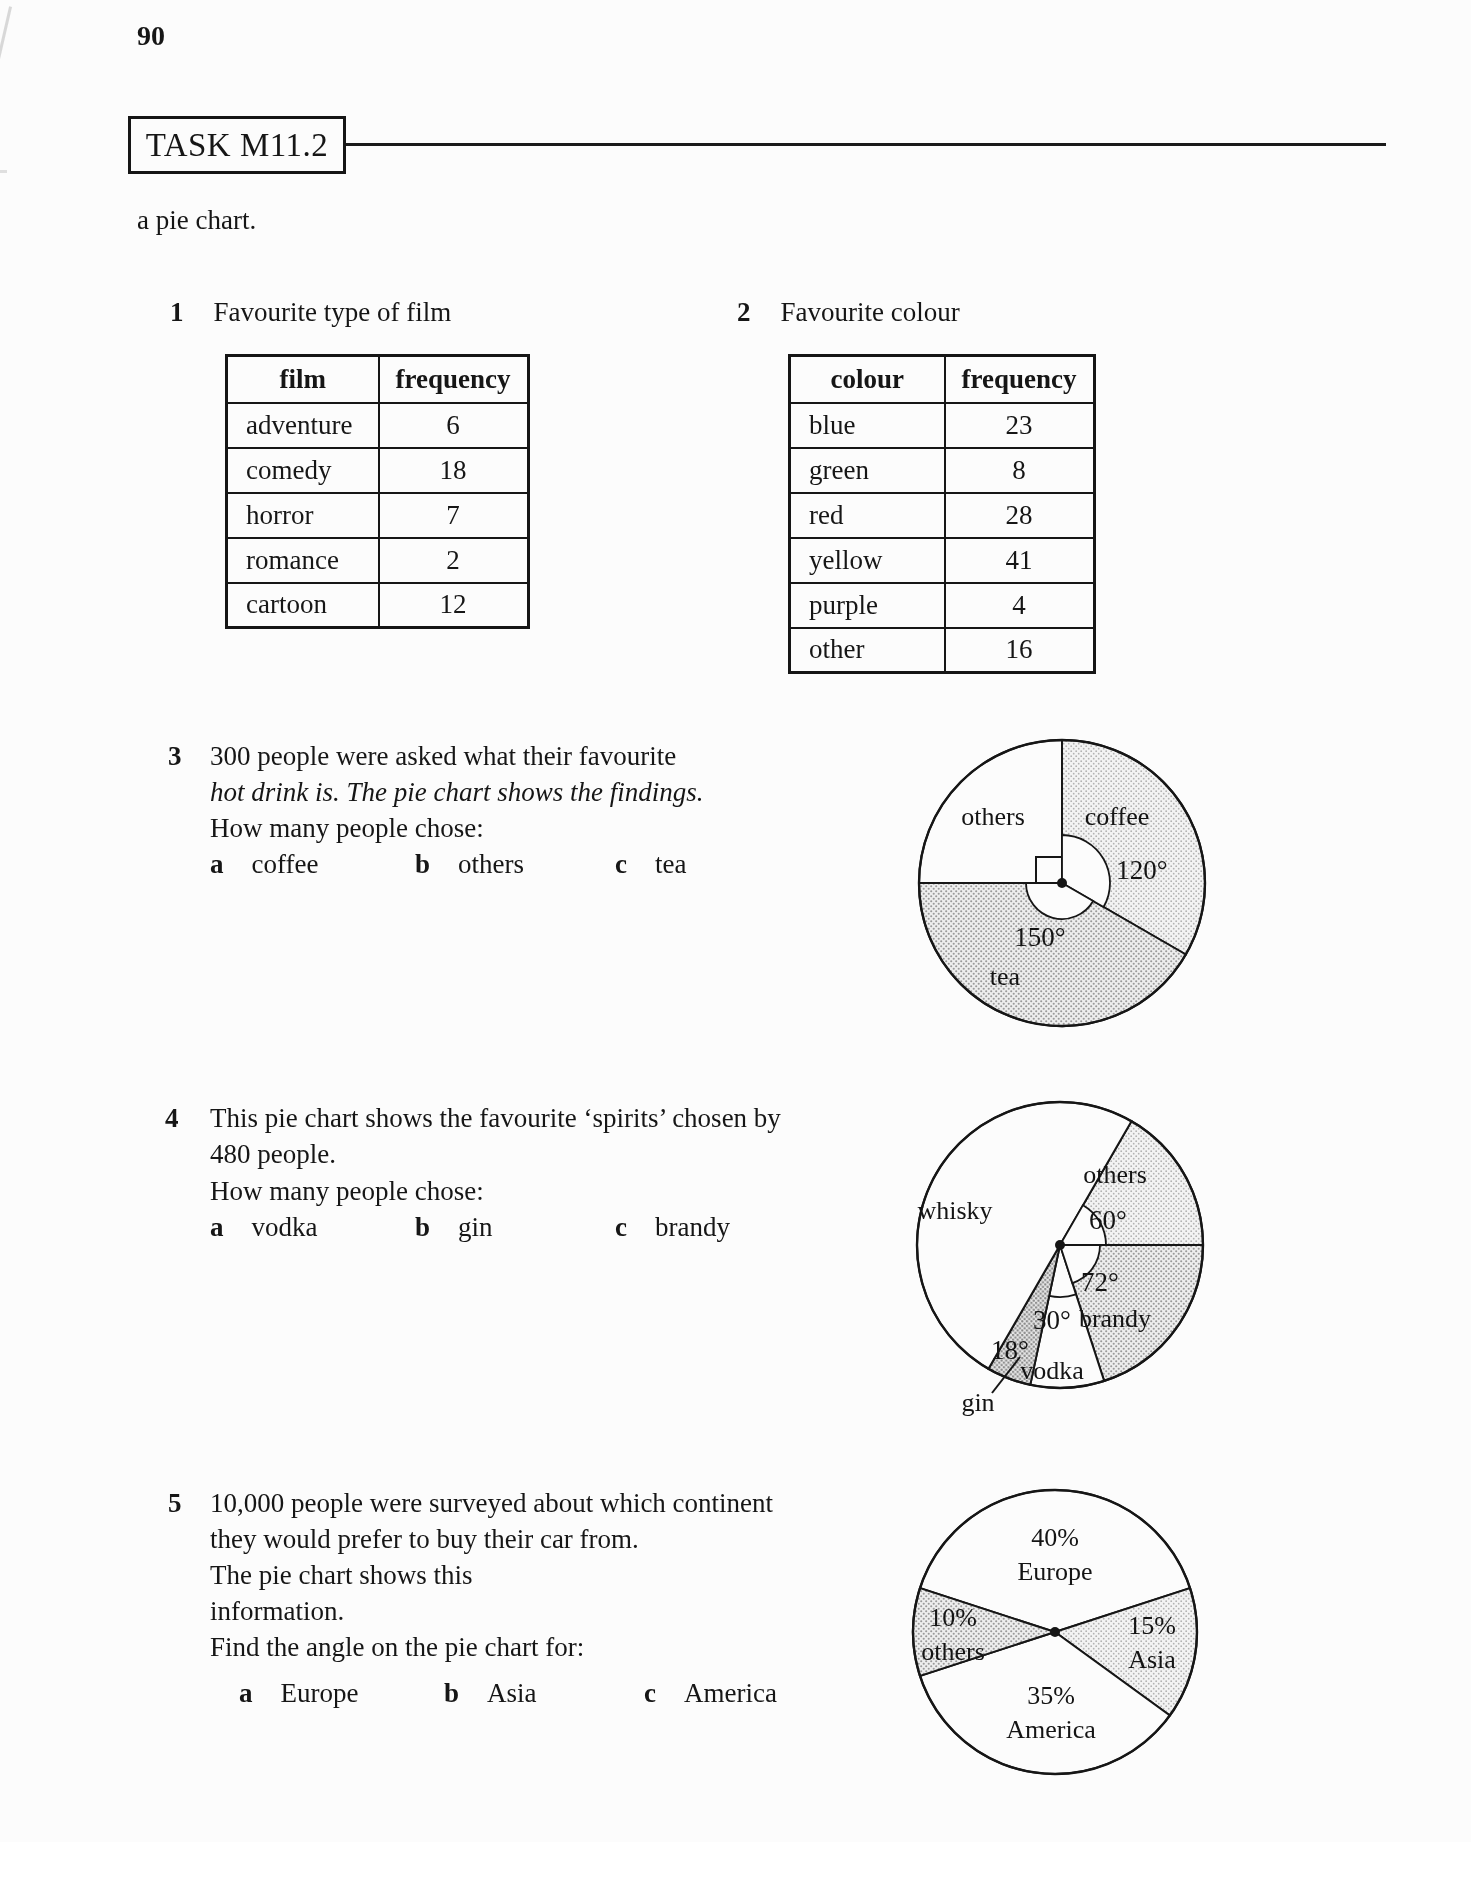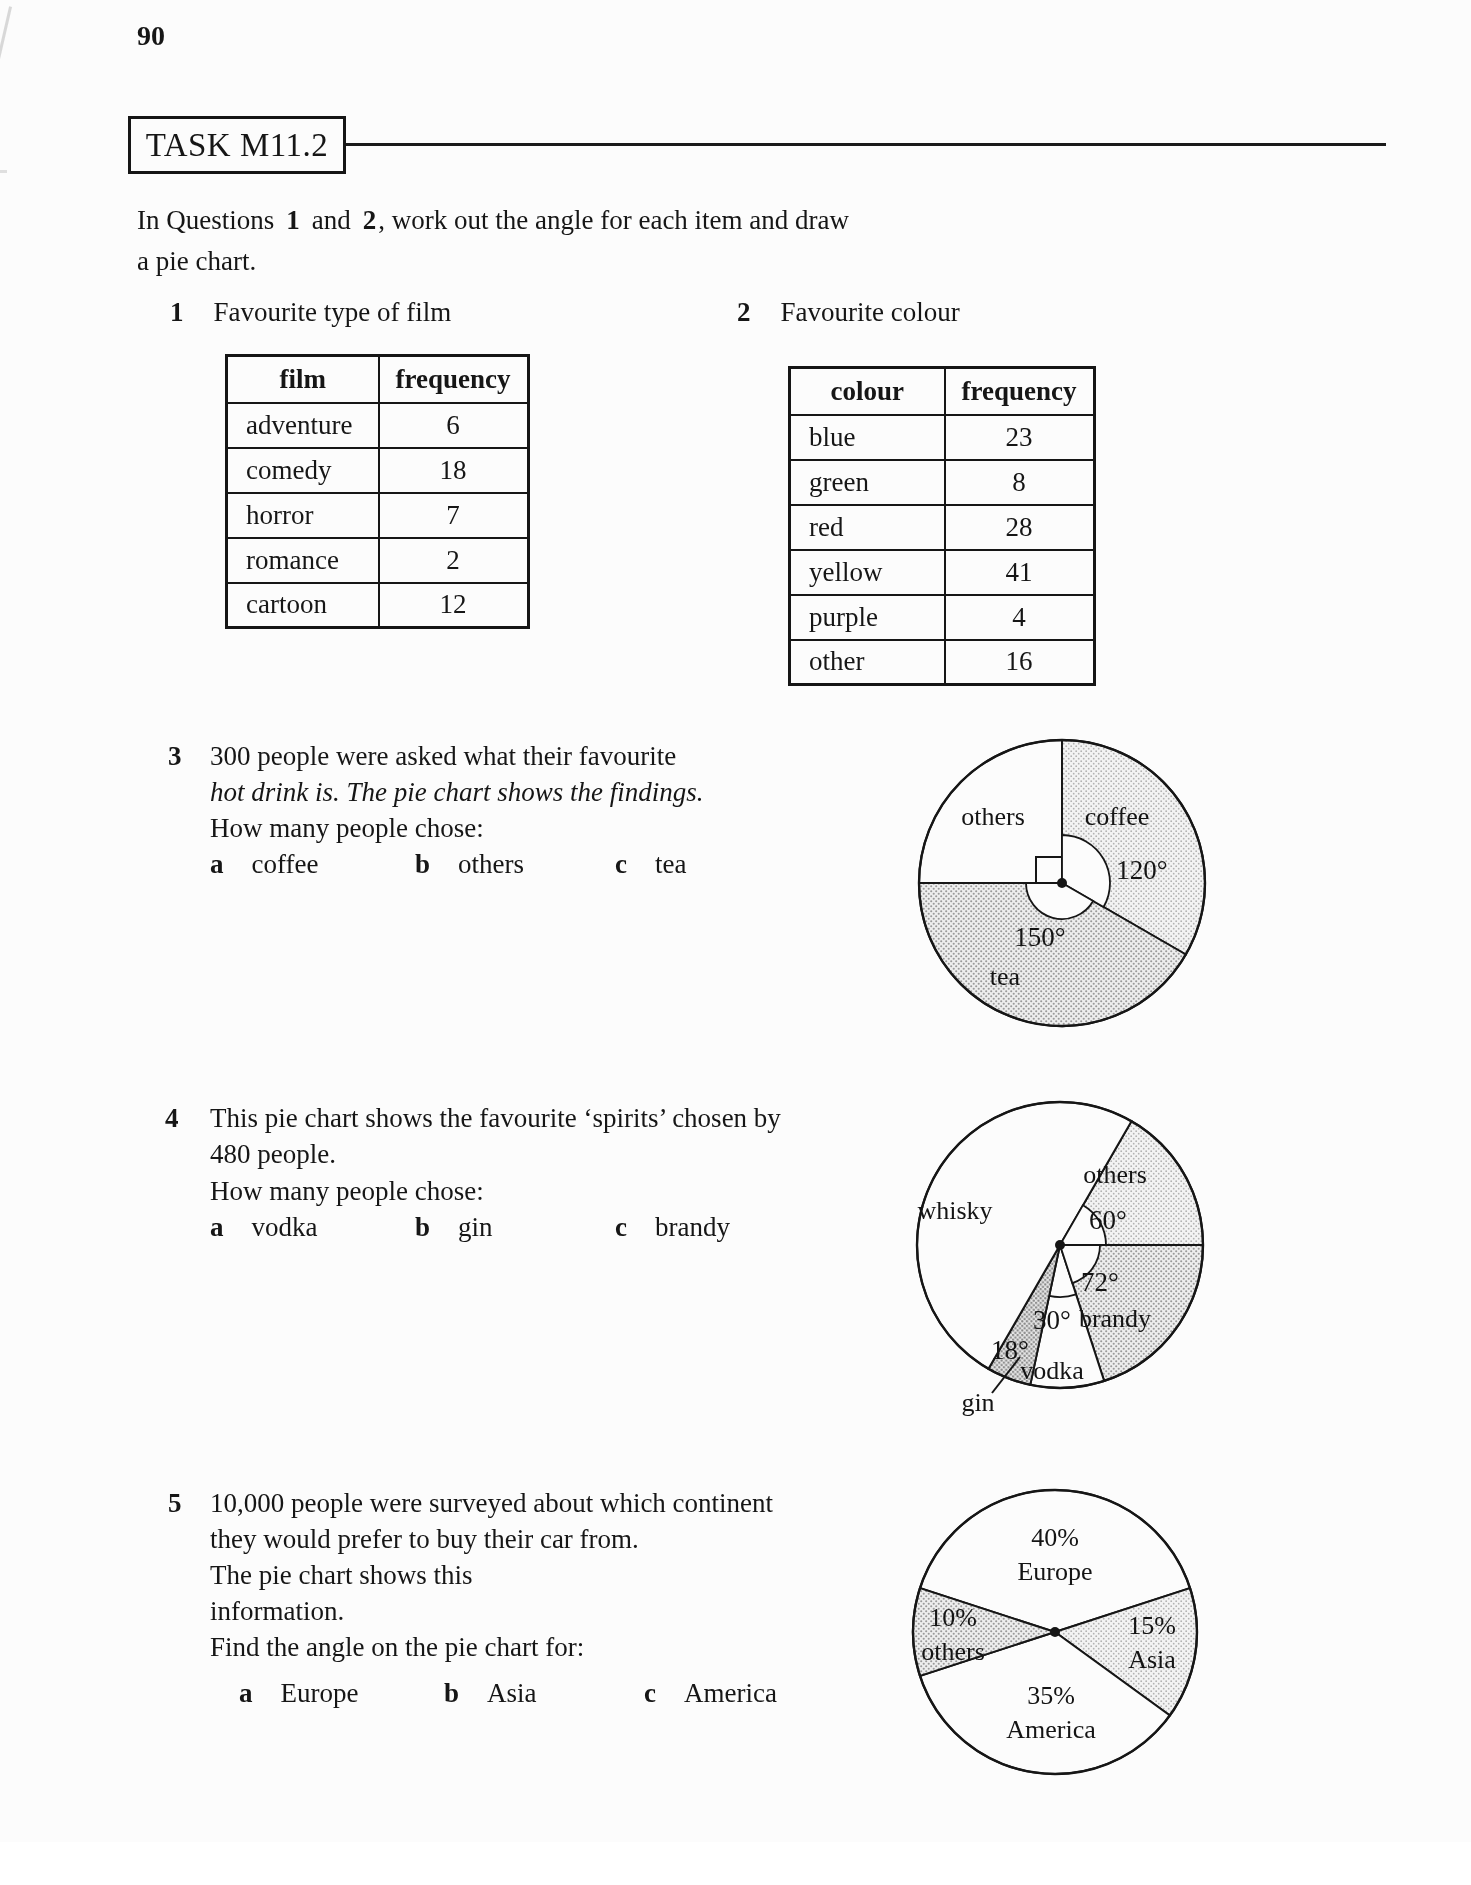--- a/index.html
+++ b/index.html
@@ -44,21 +44,20 @@
   <div class="abs artifact" style="left:0;top:170px;width:7px;height:3px;opacity:.6;"></div>
 
   <div class="abs" id="pageno">90</div>
 
   <div class="abs taskbox">
     <span>TASK M11.2</span>
   </div>
   <div class="abs taskline"></div>
 
   <div class="abs intro">
-    <div><span>In Questions</span><span class="qb">1</span><span>and</span><span class="qb2">2</span><span>, work out the angle for each item and draw</span></div>
     <div>a pie chart.</div>
   </div>
 
   <div class="abs qhead" style="left:170px;top:297px;">
     <b>1</b><span class="qtitle">Favourite type of film</span>
   </div>
   <div class="abs qhead" style="left:737px;top:297px;">
     <b>2</b><span class="qtitle">Favourite colour</span>
   </div>
 
@@ -85,21 +84,21 @@
             <td class="c0">romance</td>
             <td class="c1">2</td>
           </tr>
           <tr>
             <td class="c0">cartoon</td>
             <td class="c1">12</td>
           </tr>
         </tbody>
       </table>
     </div>
-  <div class="abs tablewrap" style="left:788px;top:366px;">
+  <div class="abs tablewrap" style="left:788px;top:354px;">
       <table>
         <tbody>
           <tr>
             <th style="width:155px">colour</th>
             <th style="width:137px">frequency</th>
           </tr>
           <tr>
             <td class="c0">blue</td>
             <td class="c1">23</td>
           </tr>

